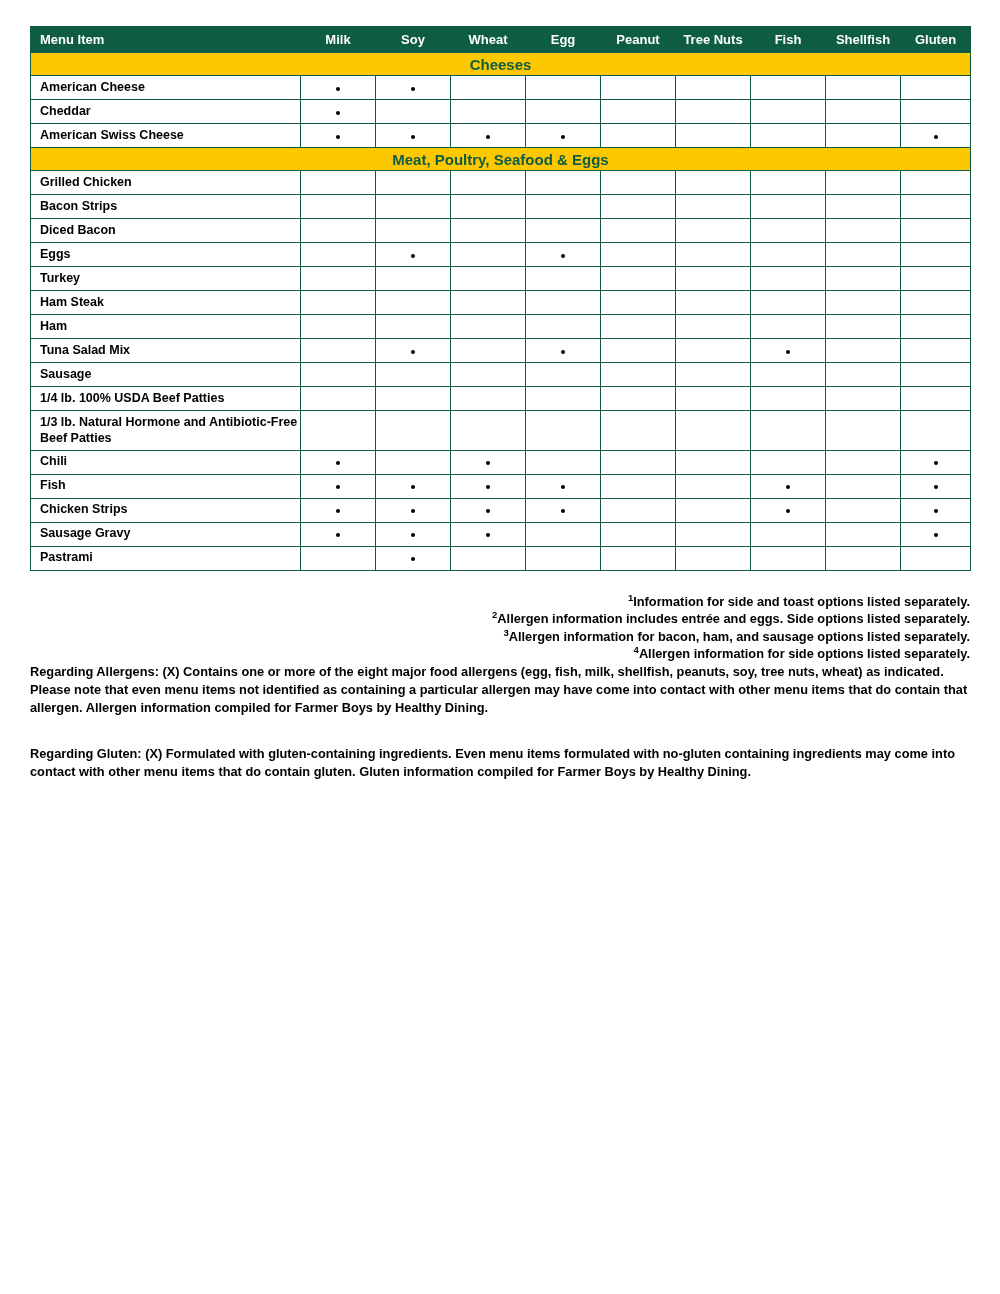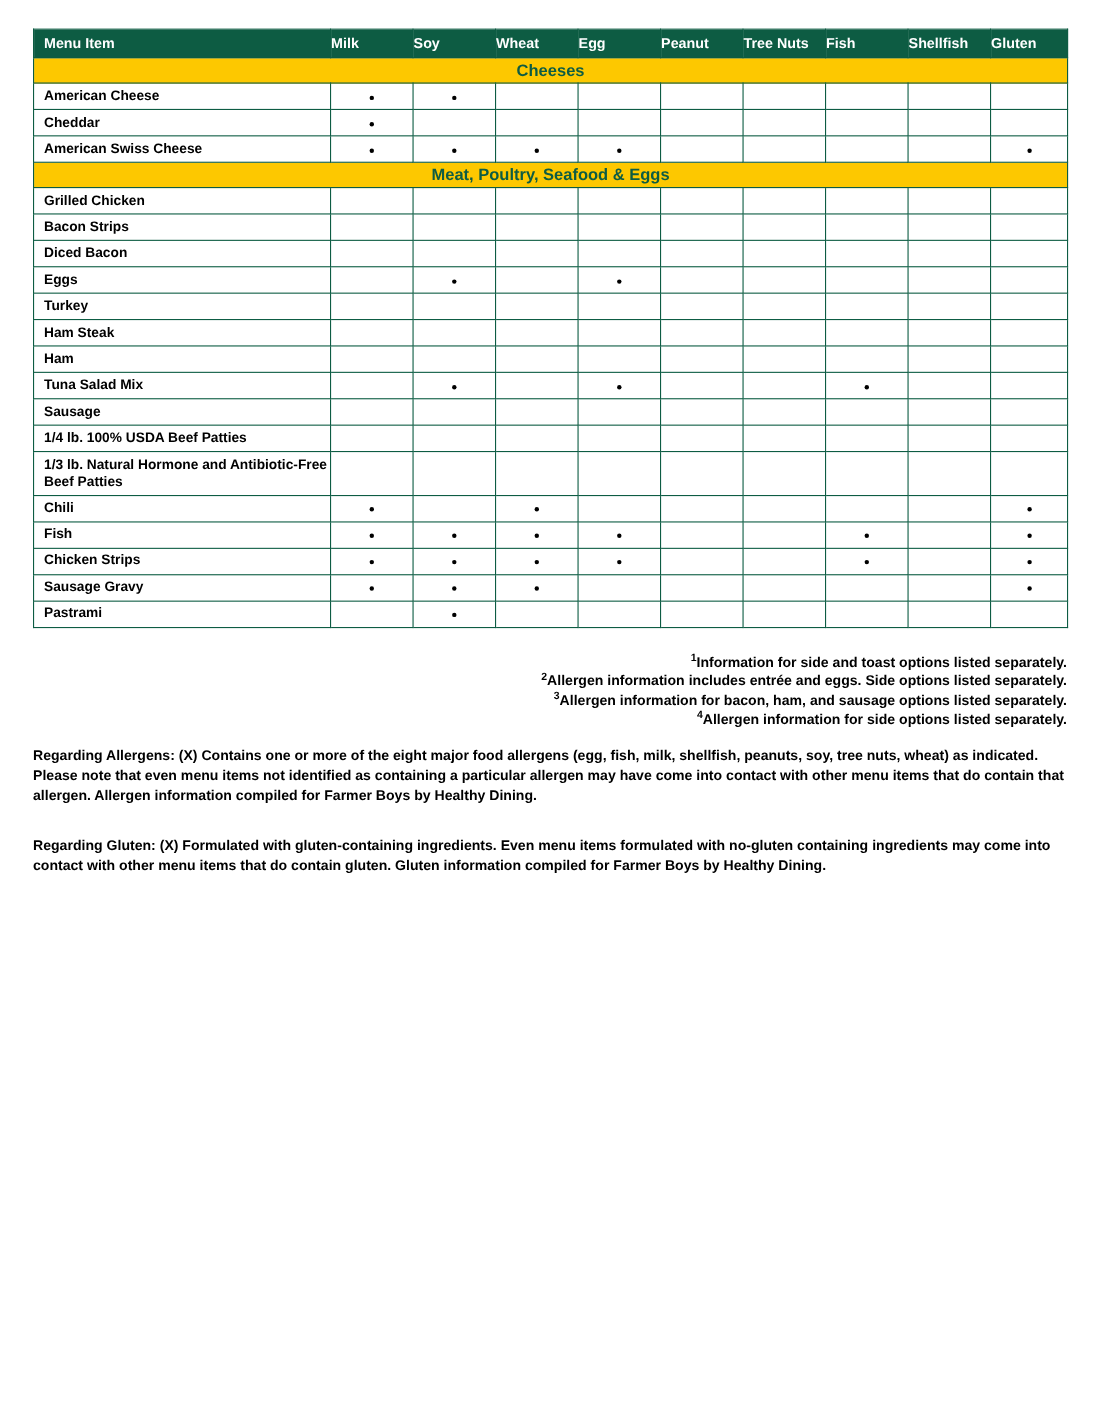--- a/index.html
+++ b/index.html
@@ -29,21 +29,21 @@
     border: 1px solid #0d5c43;
     padding: 0;
     margin: 0;
   }
   thead th {
     background: #0d5c43;
     color: #ffffff;
     font-weight: bold;
     font-size: 13px;
     height: 25px;
-    text-align: left;
+    text-align: center;
     vertical-align: middle;
     border-left: 1px solid #ffffff;
     border-right: 1px solid #ffffff;
     border-top: 1px solid #0d5c43;
     border-bottom: 1px solid #0d5c43;
   }
   thead th.menu-col {
     text-align: left;
     padding-left: 9px;
     border-left: 1px solid #0d5c43;
@@ -98,21 +98,20 @@
   .notes .fn {
     white-space: nowrap;
     text-align: right;
   }
   .notes sup {
     font-size: 9.5px;
     vertical-align: super;
     line-height: 0;
   }
   .para {
-    margin-top: 15px;
     line-height: 1.4;
   }
   .para.second {
     margin-top: 28px;
   }
 </style>
 </head>
 <body>
 
 <div class="page">

